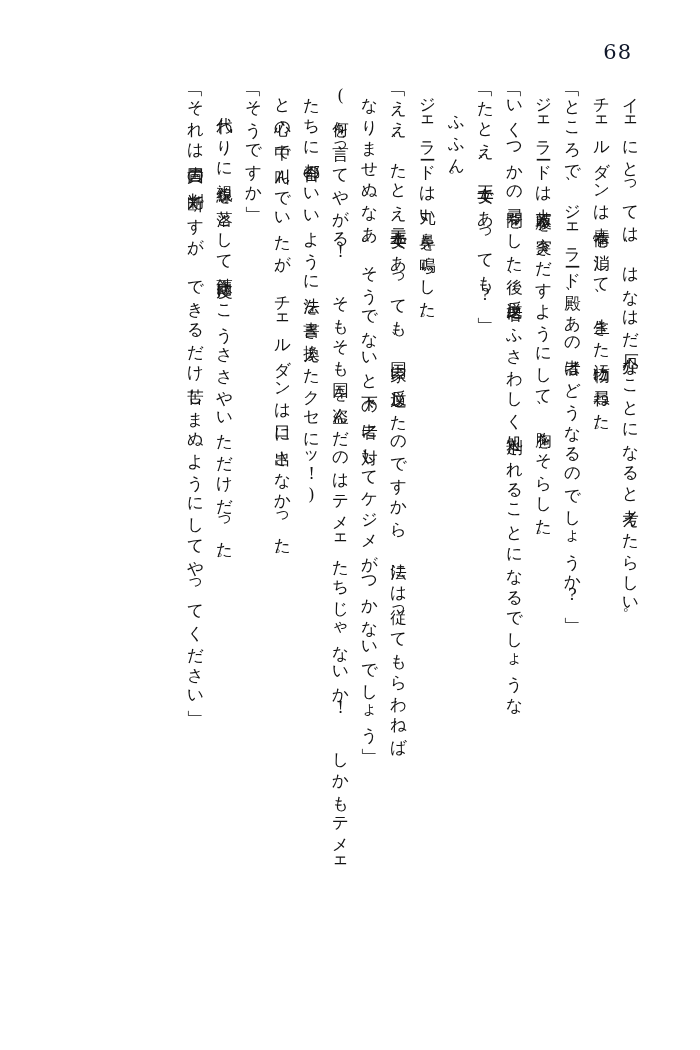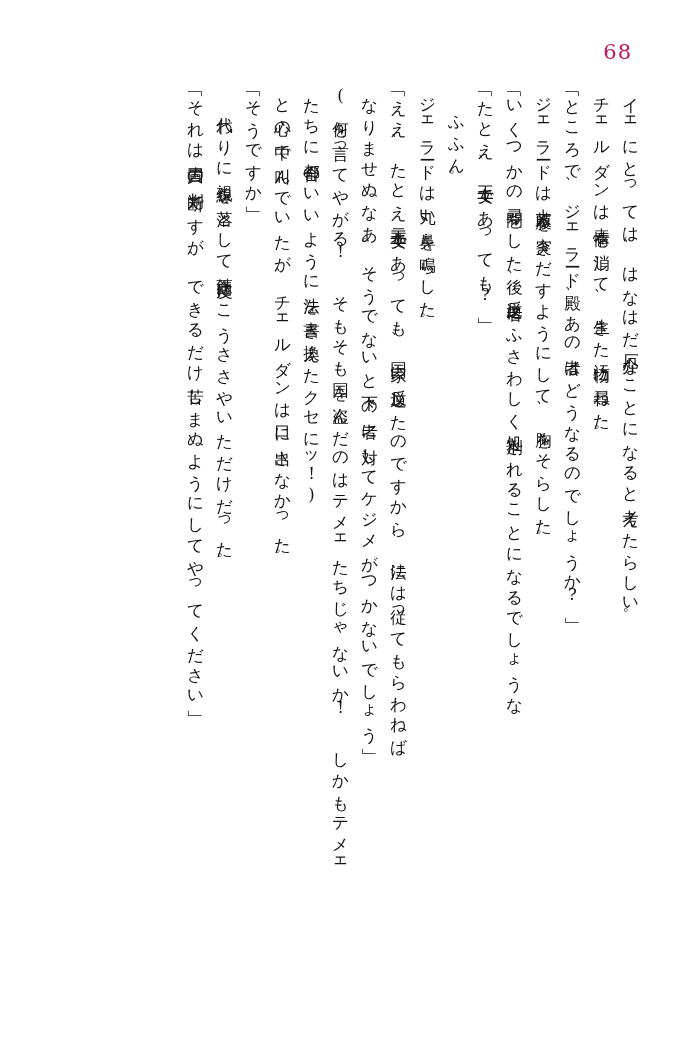--- a/index.html
+++ b/index.html
@@ -19,21 +19,21 @@
     width: 700px;
     height: 1050px;
     background: #ffffff;
   }
   .page-number {
     position: absolute;
     top: 40px;
     right: 68px;
     font-size: 21px;
     letter-spacing: 1px;
-    color: #be185d;
+    color: #0f172a;
     font-family: "DejaVu Serif", "Liberation Serif", serif;
   }
   .body-text {
     position: absolute;
     top: 86px;
     right: 62px;
     left: 62px;
     bottom: 70px;
     display: flex;
     flex-direction: row-reverse;

